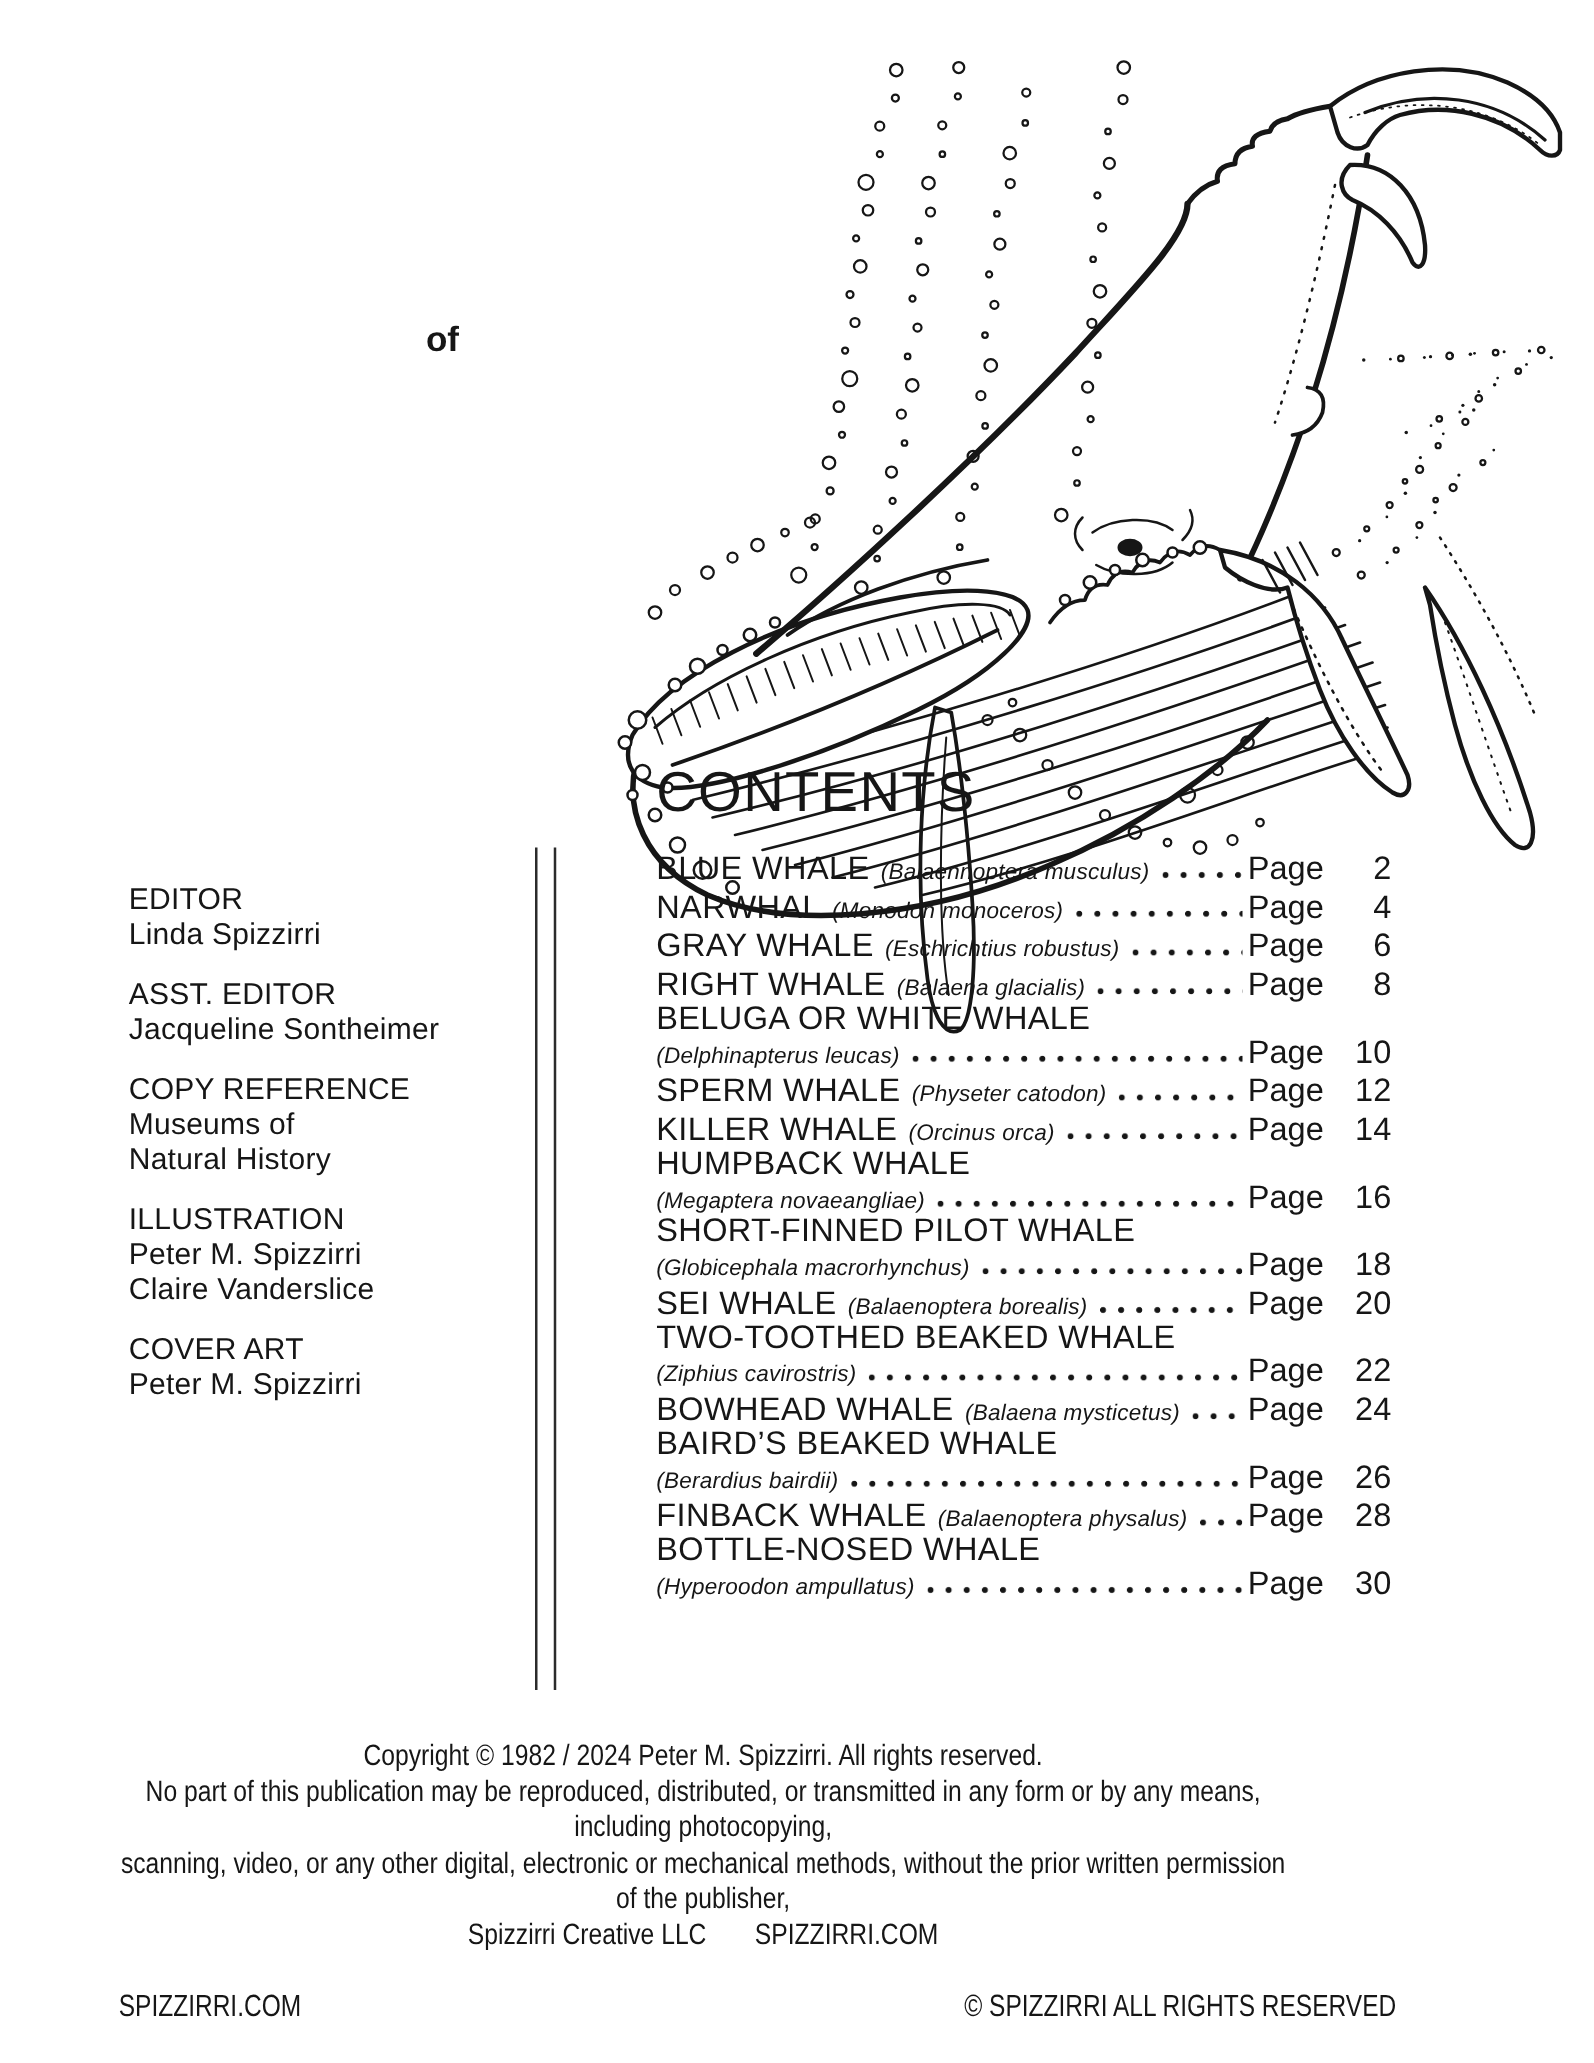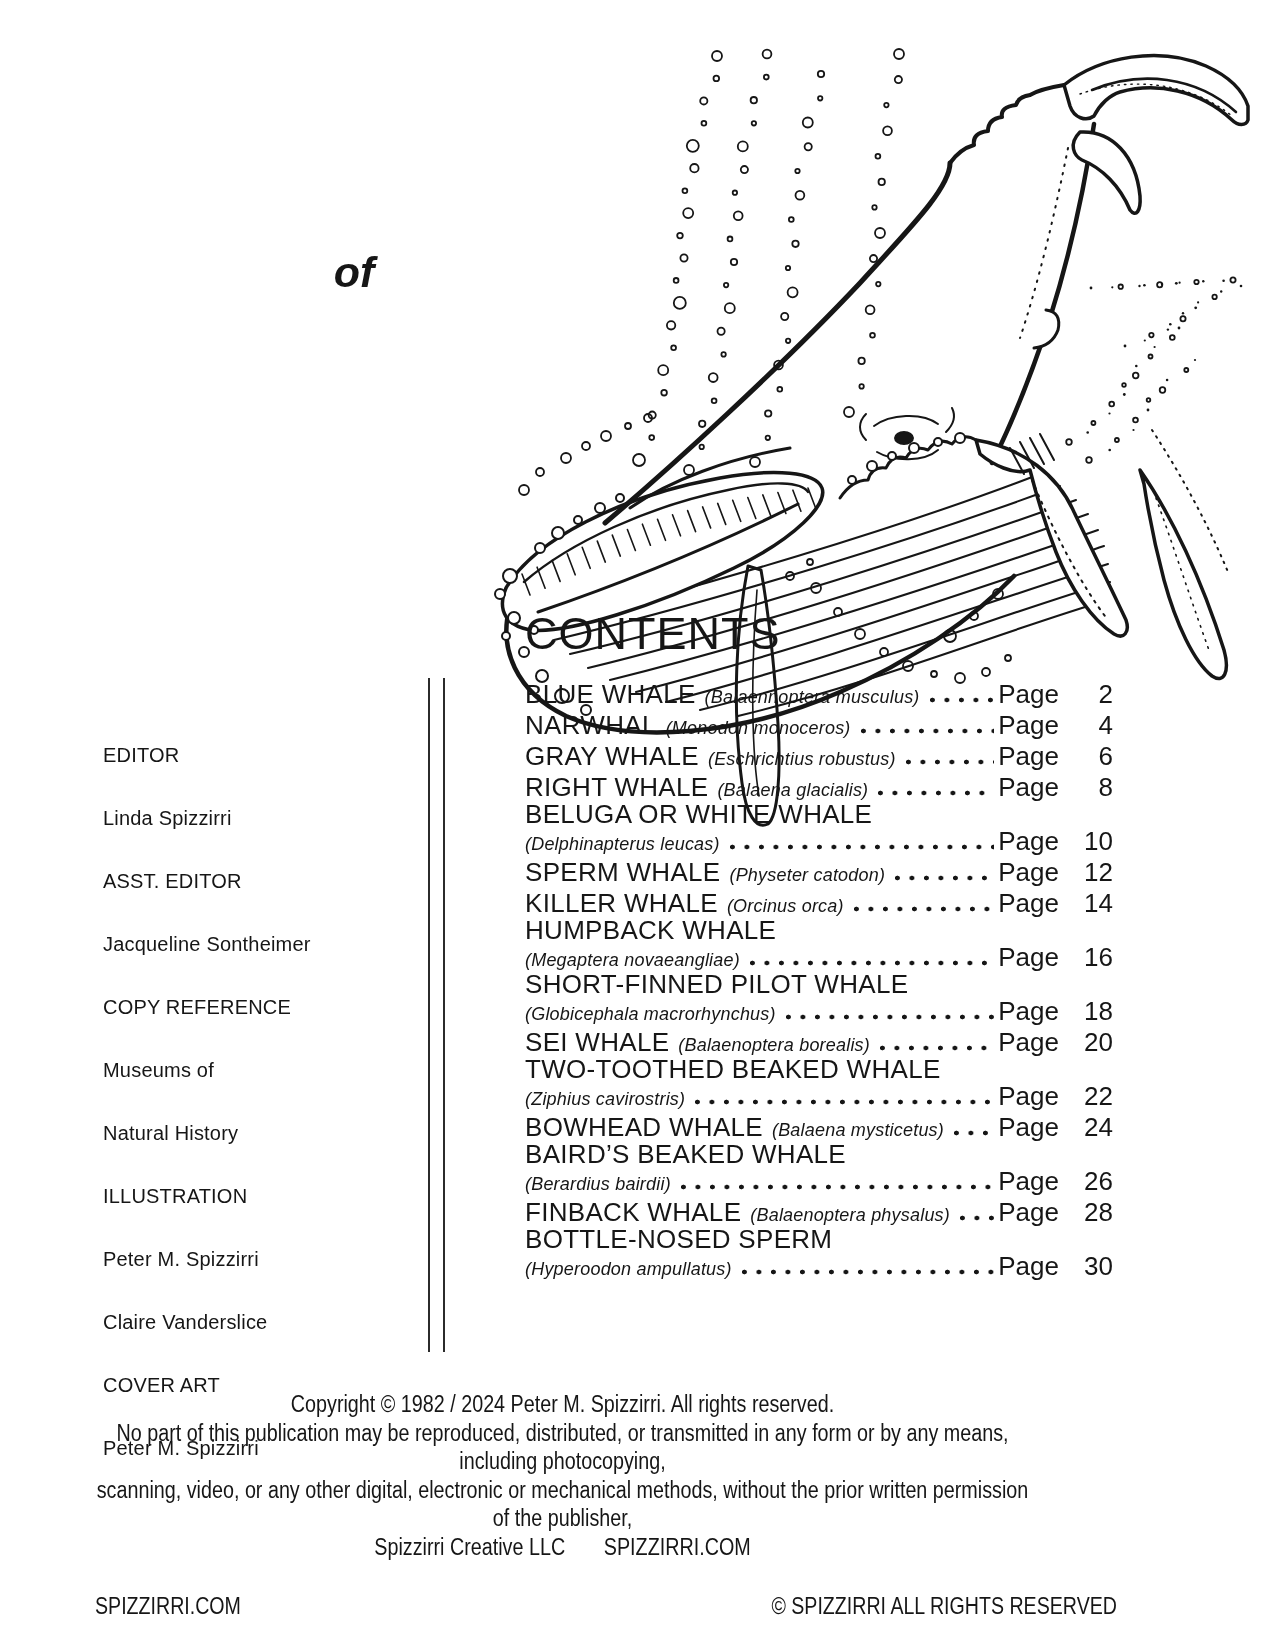--- a/index.html
+++ b/index.html
@@ -6,26 +6,26 @@
   body{
     width:1275px;height:1650px;position:relative;overflow:hidden;
     background:#ffffff;color:#161616;
     font-family:"Liberation Sans","DejaVu Sans",sans-serif;
   }
   
   #whale-svg{position:absolute;left:480px;top:28px;width:780px;height:812px;pointer-events:none;}
   
   .title-block{position:absolute;left:88px;top:246px;width:532px;}
   .t1{font-size:38px;font-weight:700;text-align:center;letter-spacing:.2px;line-height:42px;}
-  .t2{font-size:43px;font-weight:700;text-align:center;margin-top:7px;line-height:38px;font-style:italic;}
+  .t2{font-size:28px;font-weight:700;text-align:center;margin-top:7px;line-height:38px;}
   .t3{font-size:106px;font-weight:700;letter-spacing:-3px;margin-top:14px;line-height:1.02;padding-left:4px;white-space:nowrap;}
   
   .credits{position:absolute;left:103px;top:706px;width:330px;}
   .credit-section{margin-bottom:20px;}
-  .credit-heading,.credit-line{font-size:20px;line-height:28px;letter-spacing:.2px;margin-top:35px;}
+  .credit-heading,.credit-line{font-size:24px;line-height:28px;letter-spacing:.2px;}
   
   .divider{position:absolute;top:678px;height:674px;width:2px;background:#2b2b2b;}
   #div1{left:428px;} #div2{left:443px;}
   
   .contents{position:absolute;left:525px;top:610px;width:588px;}
   .contents-heading{font-size:45px;line-height:48px;letter-spacing:1px;margin-bottom:21px;font-weight:400;}
   .toc-line{display:flex;align-items:baseline;height:31px;line-height:31px;}
   .double .name-line{height:23px;line-height:23px;}
   .toc-name{font-size:26px;letter-spacing:.3px;white-space:nowrap;}
   .toc-sci{font-size:18px;font-style:italic;margin-left:9px;white-space:nowrap;letter-spacing:.2px;}
@@ -461,21 +461,21 @@
       <div class="toc-row single">
         <div class="toc-line">
           <span class="toc-name">FINBACK WHALE</span>
           <span class="toc-sci">(Balaenoptera physalus)</span>
           <div class="leader"></div>
           <span class="page-word">Page</span>
           <span class="page-num">28</span>
         </div>
       </div>
       <div class="toc-row double">
-        <div class="name-line"><span class="toc-name">BOTTLE-NOSED SPERM</span></div>
+        <div class="name-line"><span class="toc-name">BOTTLE-NOSED WHALE</span></div>
         <div class="toc-line sub-line">
           <span class="toc-sci">(Hyperoodon ampullatus)</span>
           <div class="leader"></div>
           <span class="page-word">Page</span>
           <span class="page-num">30</span>
         </div>
       </div>
     </div>
 </div>
 

